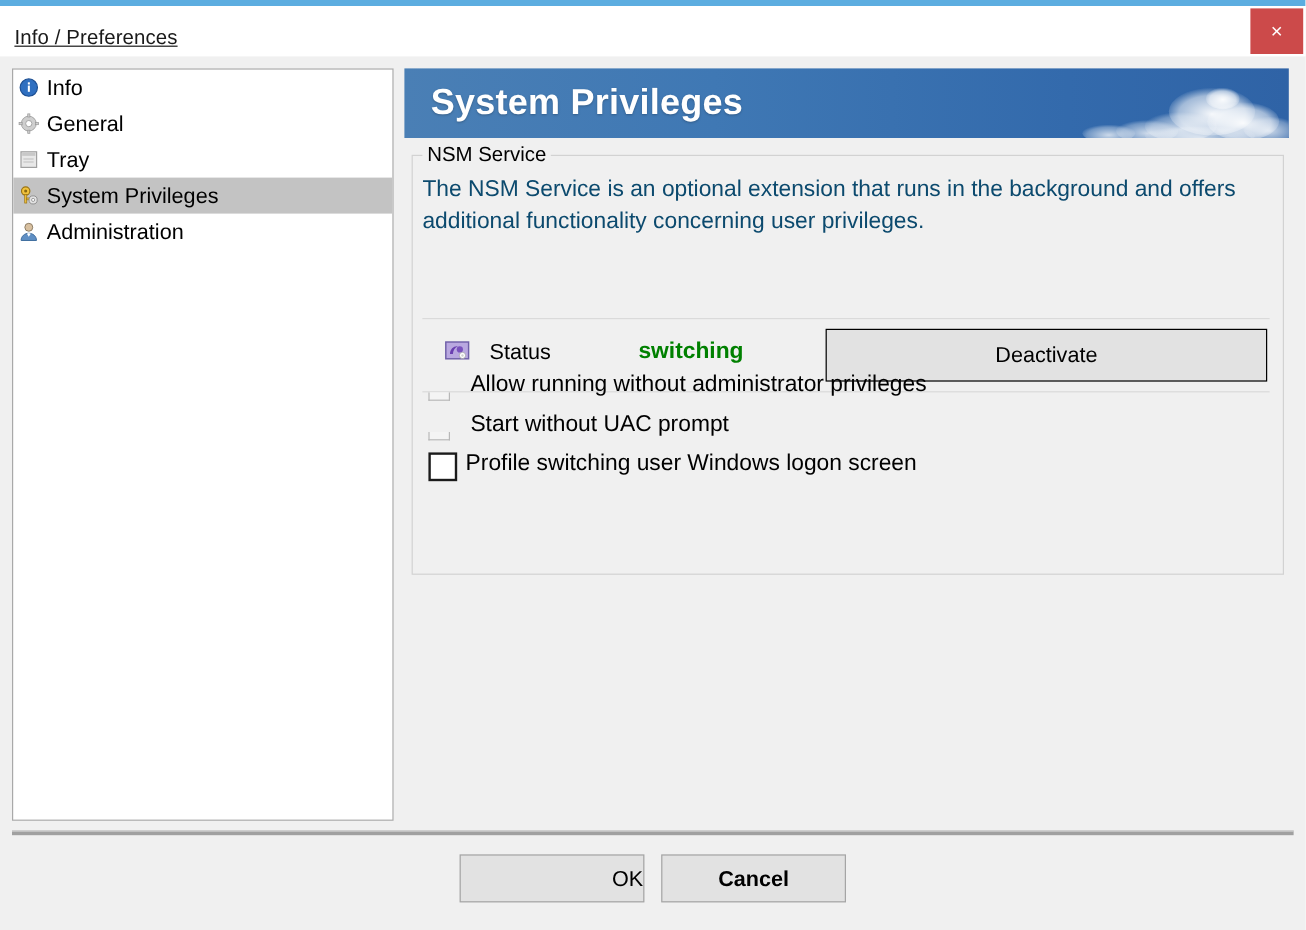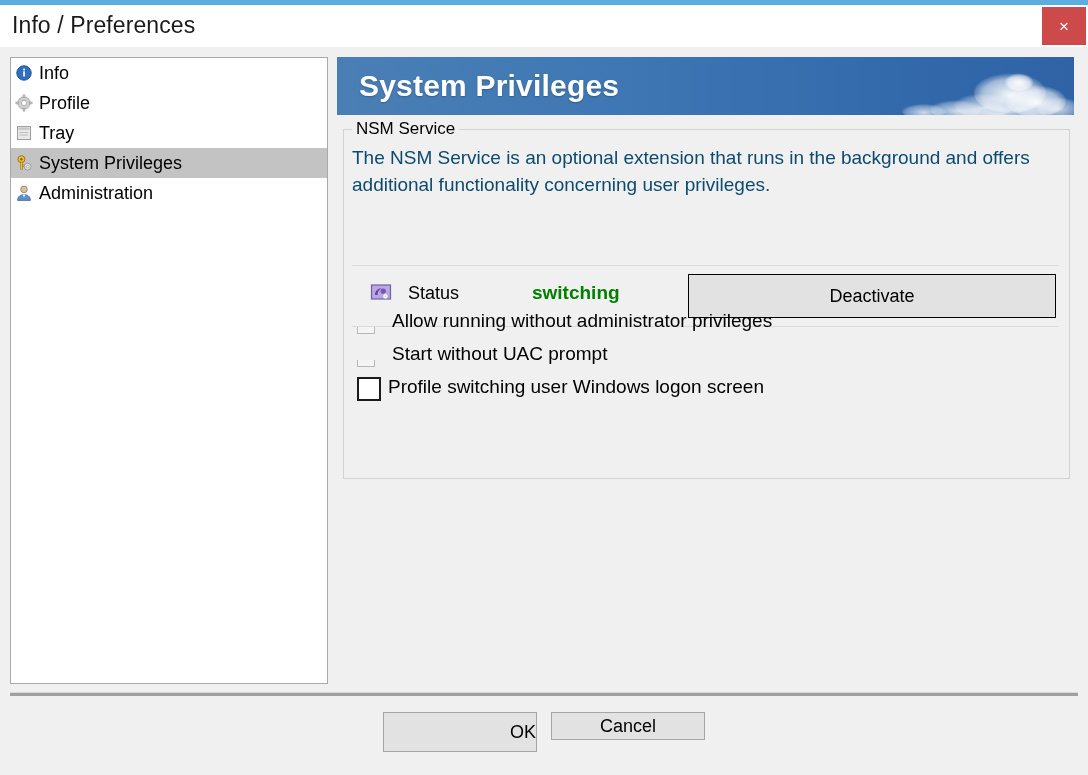--- a/index.html
+++ b/index.html
@@ -27,25 +27,26 @@
 
   
   #titlebar {
     position: absolute;
     left: 0; top: 5px;
     width: 1088px; height: 42px;
     background: #ffffff;
   }
   #window-title {
     position: absolute;
-    left: 12px; top: 7px;
-    font-size: 23px;
+    left: 12px; top: 17px;
+    font-size: 17px;
     color: #1a1a1a;
     letter-spacing: .1px;
     white-space: nowrap;
+    text-decoration: underline;
   }
   #close-button {
     position: absolute;
     right: 2px; top: 2px;
     width: 44px; height: 38px;
     background: #cc4a4a;
     border: none;
     cursor: pointer;
     display: flex;
     align-items: center;
@@ -115,21 +116,21 @@
   .dlg-button {
     background: #e2e2e2;
     border: 1px solid #a5a5a5;
     font-family: "Liberation Sans", sans-serif;
     font-size: 18px;
     color: #000000;
     cursor: pointer;
     padding: 0;
   }
   #ok-button { width: 154px; height: 40px; text-align: right; }
-  #cancel-button { width: 154px; height: 28px; }
+  #cancel-button { width: 154px; height: 40px; font-weight: bold; }
 
   
   #content-pane {
     position: absolute;
     left: 337px; top: 10px;
     width: 737px;
     height: 625px;
   }
 
   
@@ -301,21 +302,21 @@
           </g>
           <circle cx="9" cy="9" r="2.6" fill="#ffffff" stroke="#9a9a9a" stroke-width=".7"></circle>
           <g fill="#cfcfcf" stroke="#9a9a9a" stroke-width=".6">
             <rect x="8.1" y="0.9" width="1.8" height="2.6"></rect>
             <rect x="8.1" y="14.5" width="1.8" height="2.6"></rect>
             <rect x="0.9" y="8.1" width="2.6" height="1.8"></rect>
             <rect x="14.5" y="8.1" width="2.6" height="1.8"></rect>
           </g>
         </svg>
       </span>
-      <span>Profile</span>
+      <span>General</span>
     </div>
 
     <div class="nav-item">
       <span class="nav-icon">
         <svg width="18" height="18" viewBox="0 0 18 18">
           <rect x="2.5" y="2.5" width="13" height="13" fill="#e8e8e8" stroke="#a0a0a0" stroke-width="1"></rect>
           <rect x="3.5" y="3.5" width="11" height="2.4" fill="#c8c8c8"></rect>
           <line x1="4.5" y1="8.5" x2="13" y2="8.5" stroke="#bdbdbd" stroke-width="1"></line>
           <line x1="4.5" y1="11" x2="13" y2="11" stroke="#bdbdbd" stroke-width="1"></line>
         </svg>

